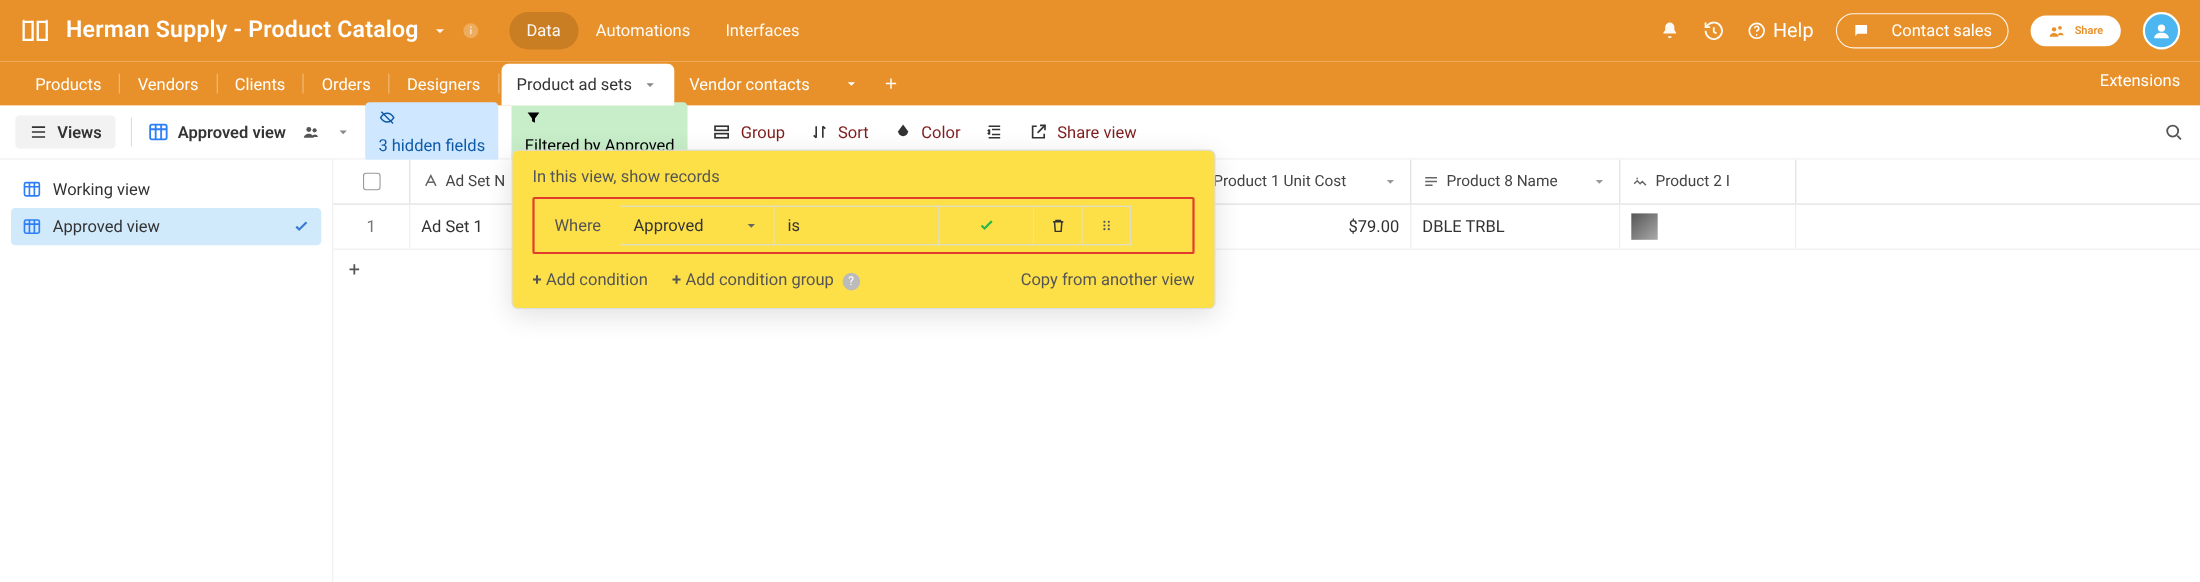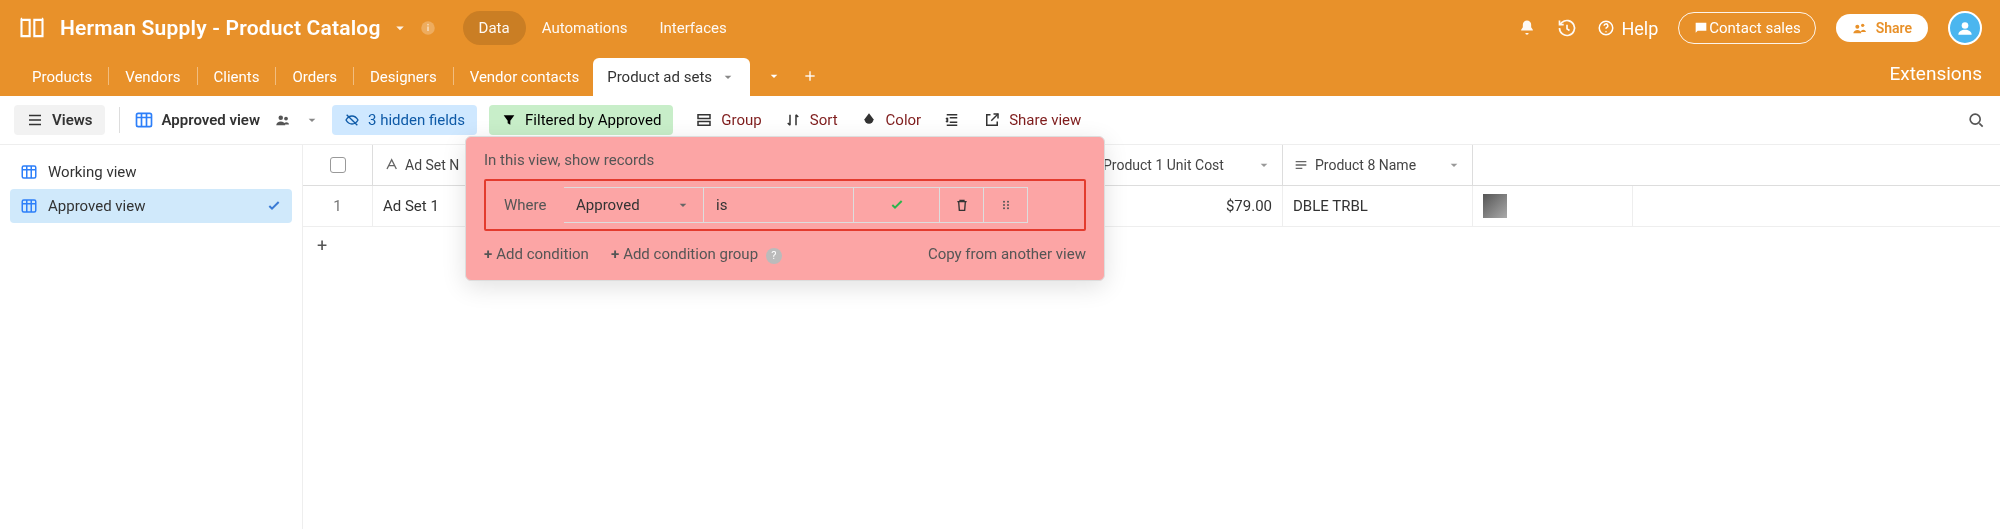--- a/index.html
+++ b/index.html
@@ -22,39 +22,39 @@
   .base-title{font-size:21px;font-weight:600;letter-spacing:.2px;}
   .base-title-wrap{display:flex;align-items:center;gap:10px;}
   .chev-down{opacity:.9}
   .info-badge{opacity:.7}
   .nav-tabs{display:flex;align-items:center;margin-left:26px;gap:0;}
   .nav-tab{padding:8px 16px;border-radius:18px;font-size:15px;color:#fff;opacity:.95;}
   .nav-tab.active{background:#c97d24;}
   .top-right{margin-left:auto;display:flex;align-items:center;gap:20px;}
   .top-icon{opacity:.95}
   .help{display:flex;align-items:center;gap:6px;font-size:18px;}
-  .contact-btn{display:flex;align-items:center;gap:0;border:1.5px solid rgba(255,255,255,.9);padding:6px 14px;border-radius:18px;font-size:15px;}
-  .share-btn{display:flex;align-items:center;gap:8px;background:#fff;color:var(--orange);padding:6px 16px;border-radius:18px;font-size:14px;font-weight:600;}
+  .contact-btn{display:flex;align-items:center;gap:20px;border:1.5px solid rgba(255,255,255,.9);padding:6px 14px;border-radius:18px;font-size:15px;}
+  .share-btn{display:flex;align-items:center;gap:8px;background:#fff;color:var(--orange);padding:6px 16px;border-radius:18px;font-size:10px;font-weight:600;}
   .avatar{width:30px;height:30px;border-radius:50%;background:#4bb6ef;border:2px solid #fff;display:flex;align-items:center;justify-content:center;}
 
   .tablesbar{background:var(--orange);height:40px;display:flex;align-items:flex-end;padding:0 18px;color:#fff;}
   .table-tab{padding:10px 14px;font-size:15px;color:#fff;position:relative;}
   .table-sep{width:1px;height:18px;background:rgba(255,255,255,.4);margin:0 2px;align-self:center;}
   .table-tab.active{background:#fff;color:#333;border-top-left-radius:6px;border-top-right-radius:6px;display:flex;align-items:center;gap:8px;}
   .table-tab.active .tab-chev{color:#888}
   .tab-actions{display:flex;align-items:center;gap:20px;margin-left:16px;align-self:center;}
-  .ext-link{margin-left:auto;align-self:center;font-size:19px;padding-bottom:6px;}
+  .ext-link{margin-left:auto;align-self:center;font-size:15px;padding-bottom:6px;}
 
   .toolbar{height:48px;display:flex;align-items:center;padding:0 14px;background:#fff;border-bottom:1px solid var(--border-light);}
   .views-btn{display:flex;align-items:center;gap:8px;background:#f2f2f2;border-radius:4px;padding:6px 12px;font-size:15px;font-weight:600;}
   .vsep{width:1px;height:26px;background:var(--border);margin:0 14px;}
   .view-chip{display:flex;align-items:center;gap:8px;font-size:15px;font-weight:600;}
   .grid-icon{color:#2d7ff9}
   .people-ic{color:#555;margin-left:6px;}
-  .chip{display:flex;align-items:center;gap:8px;padding:6px 12px;border-radius:4px;font-size:15px;margin-left:12px;}
+  .chip{display:flex;gap:8px;padding:6px 12px;border-radius:4px;font-size:15px;margin-left:12px;flex-direction:column;}
   .chip.blue{background:var(--blue-chip);color:#0e5aa7;}
   .chip.green{background:var(--green-chip);color:#000000;}
   .tool-item{display:flex;align-items:center;gap:8px;font-size:15px;margin-left:22px;color:#7f1d1d;}
   .toolbar .search{margin-left:auto;color:#555;}
 
   .content{display:flex;height:calc(529px - 56px - 40px - 48px);}
   .sidebar{width:303px;border-right:1px solid var(--border-light);padding:10px 10px;box-sizing:border-box;}
   .find-view{display:flex;align-items:center;gap:10px;color:#9a9a9a;padding:6px 10px;font-size:15px;border-bottom:1px solid var(--border-light);margin-bottom:8px;}
   .view-row{display:flex;align-items:center;gap:10px;padding:8px 10px;border-radius:4px;font-size:15px;}
   .view-row.sel{background:var(--blue-sel);}
@@ -71,21 +71,21 @@
   .col-p2name{width:190px;}
   .col-p2img{width:160px;}
   .hcell .drop{margin-left:auto;color:#999;}
   .add-row{padding:8px 14px;color:#555;font-size:18px;}
   .img-thumb{width:24px;height:24px;background:linear-gradient(135deg,#555,#aaa);}
 
   
   .hidden-gap{width:520px;}
 
   
-  .popup{position:absolute;left:465px;top:136px;width:640px;background:#fca5a5;border:1px solid var(--border);border-radius:6px;box-shadow:var(--shadow);padding:14px 18px 16px;box-sizing:border-box;z-index:50;}
+  .popup{position:absolute;left:465px;top:136px;width:640px;background:#fde047;border:1px solid var(--border);border-radius:6px;box-shadow:var(--shadow);padding:14px 18px 16px;box-sizing:border-box;z-index:50;}
   .popup-title{font-size:15px;color:#555;margin-bottom:10px;}
   .cond-row{display:flex;align-items:stretch;border:2px solid #e33b2e;border-radius:2px;padding:6px;gap:0;}
   .cond-cell{border:1px solid var(--border);display:flex;align-items:center;padding:0 12px;height:36px;box-sizing:border-box;font-size:15px;color:#333;}
   .cond-cell+.cond-cell{border-left:none;}
   .cc-where{width:72px;border:none;color:#555;}
   .cc-field{width:140px;justify-content:space-between;}
   .cc-op{width:150px;}
   .cc-val{width:86px;justify-content:center;}
   .cc-trash{width:44px;justify-content:center;}
   .cc-drag{width:44px;justify-content:center;}
@@ -178,29 +178,29 @@
   <div class="table-tab">Products</div>
     <div class="table-sep"></div>
   <div class="table-tab">Vendors</div>
     <div class="table-sep"></div>
   <div class="table-tab">Clients</div>
     <div class="table-sep"></div>
   <div class="table-tab">Orders</div>
     <div class="table-sep"></div>
   <div class="table-tab">Designers</div>
     <div class="table-sep"></div>
-  <div class="table-tab">Vendor contacts</div>
   <div class="table-tab active">
      <span>Product ad sets</span>
      <span class="tab-chev">
         <svg class="i16" viewBox="0 0 24 24" fill="currentColor">
           <path d="M7 10l5 5 5-5z"></path>
         </svg>
       </span>
   </div>
+  <div class="table-tab">Vendor contacts</div>
   <div class="tab-actions">
     <span>
         <svg class="i16" viewBox="0 0 24 24" fill="#fff">
           <path d="M7 10l5 5 5-5z"></path>
         </svg>
       </span>
     <span>
         <svg class="i16" viewBox="0 0 24 24" fill="#fff">
           <path d="M11 5h2v14h-2z"></path>
           <path d="M5 11h14v2H5z"></path>
@@ -344,20 +344,27 @@
         <svg class="i16" viewBox="0 0 24 24" fill="none" stroke="#666" stroke-width="2">
             <path d="M4 7h16M4 12h16M4 17h10"></path>
           </svg>
         <span>Product 8 Name</span>
         <span class="drop">
             <svg class="i16" viewBox="0 0 24 24" fill="currentColor">
               <path d="M7 10l5 5 5-5z"></path>
             </svg>
           </span>
       </div>
+      <div class="hcell col-p2img">
+        <svg class="i16" viewBox="0 0 24 24" fill="none" stroke="#666" stroke-width="2">
+            <rect x="4" y="5" width="16" 。height="14"></rect>
+            <path d="M7 8h2M4 15l4-4 4 4 3-3 5 5"></path>
+          </svg>
+        <span>Product 2 I</span>
+      </div>
     </div>
 
     <div class="grid-row">
       <div class="cell col-num" style="color:#777;">1</div>
       <div class="cell col-name">Ad Set 1</div>
       <div class="cell hidden-gap"></div>
       <div class="cell col-cost" style="justify-content:flex-end;">$79.00</div>
       <div class="cell col-p2name">DBLE TRBL</div>
       <div class="cell col-p2img">
           <span class="img-thumb"></span>

